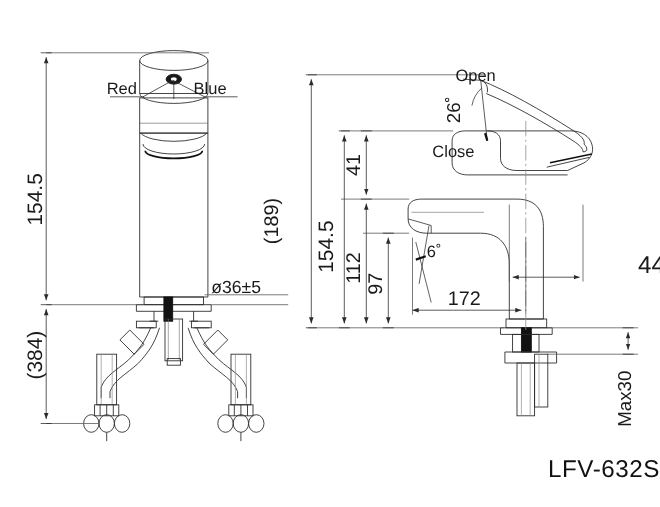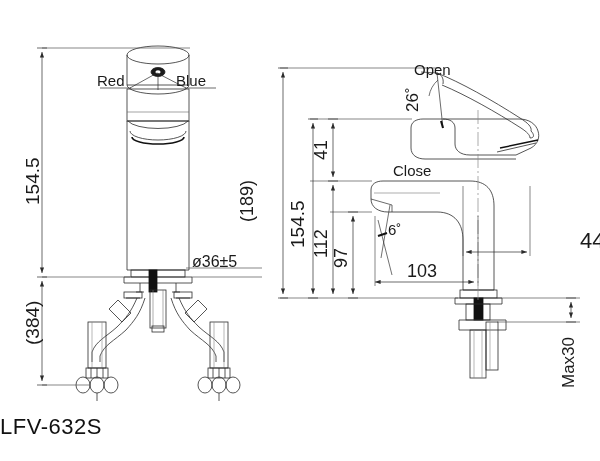--- a/index.html
+++ b/index.html
@@ -3,21 +3,21 @@
 <meta charset="utf-8">
 <style>
   html,body{margin:0;padding:0;background:#ffffff;}
   body{width:600px;height:461px;position:relative;overflow:hidden;
        font-family:"Liberation Sans",sans-serif;color:#1a1a1a;}
   #sheet{position:absolute;inset:0;border-radius:25px;}
   svg{position:absolute;left:0;top:0;}
   .lbl{position:absolute;font-family:"Liberation Sans",sans-serif;
        color:#1a1a1a;white-space:nowrap;line-height:1;}
   .vert{transform:rotate(-90deg);transform-origin:left top;}
-  .model{position:absolute;left:0;top:414px;width:600px;text-align:left;
+  .model{position:absolute;left:0;top:414px;width:600px;text-align:right;
          font-size:22px;letter-spacing:.5px;color:#111;}
 </style>
 </head>
 <body>
 
 <div id="sheet">
 
 <svg width="600" height="461" viewBox="0 0 600 461">
   <defs>
     <marker id="ar" markerWidth="9" markerHeight="9" refX="8" refY="3" orient="auto" markerUnits="strokeWidth">
@@ -300,35 +300,35 @@
 <div class="lbl vert" style="left:23px;top:205px;font-size:19px;">154.5</div>
 
 <div class="lbl vert" style="left:23px;top:345px;font-size:19px;">(384)</div>
 
 <div class="lbl" style="left:192px;top:254px;font-size:16px;">ø36±5</div>
 
 <div class="lbl" style="left:414px;top:62px;font-size:15px;">Open</div>
 
 <div class="lbl vert" style="left:404px;top:112px;font-size:17px;">26˚</div>
 
-<div class="lbl" style="left:393px;top:131px;font-size:15px;margin-top:32px;">Close</div>
+<div class="lbl" style="left:393px;top:131px;font-size:15px;">Close</div>
 
 <div class="lbl" style="left:388px;top:222px;font-size:15px;">6˚</div>
 
 <div class="lbl vert" style="left:238px;top:222px;font-size:18px;">(189)</div>
 
 <div class="lbl vert" style="left:288px;top:248px;font-size:19px;">154.5</div>
 
 <div class="lbl vert" style="left:312px;top:160px;font-size:18px;">41</div>
 
 <div class="lbl vert" style="left:312px;top:258px;font-size:18px;">112</div>
 
 <div class="lbl vert" style="left:332px;top:268px;font-size:18px;">97</div>
 
-<div class="lbl" style="left:407px;top:262px;font-size:18px;">103</div>
+<div class="lbl" style="left:407px;top:262px;font-size:18px;">172</div>
 
 <div class="lbl" style="left:540px;top:230px;font-size:22px;margin-left:40px;">44</div>
 
 <div class="lbl vert" style="left:560px;top:388px;font-size:17px;">Max30</div>
 
 <div class="model">LFV-632S</div>
 
 </div>
 
 </body></html>

